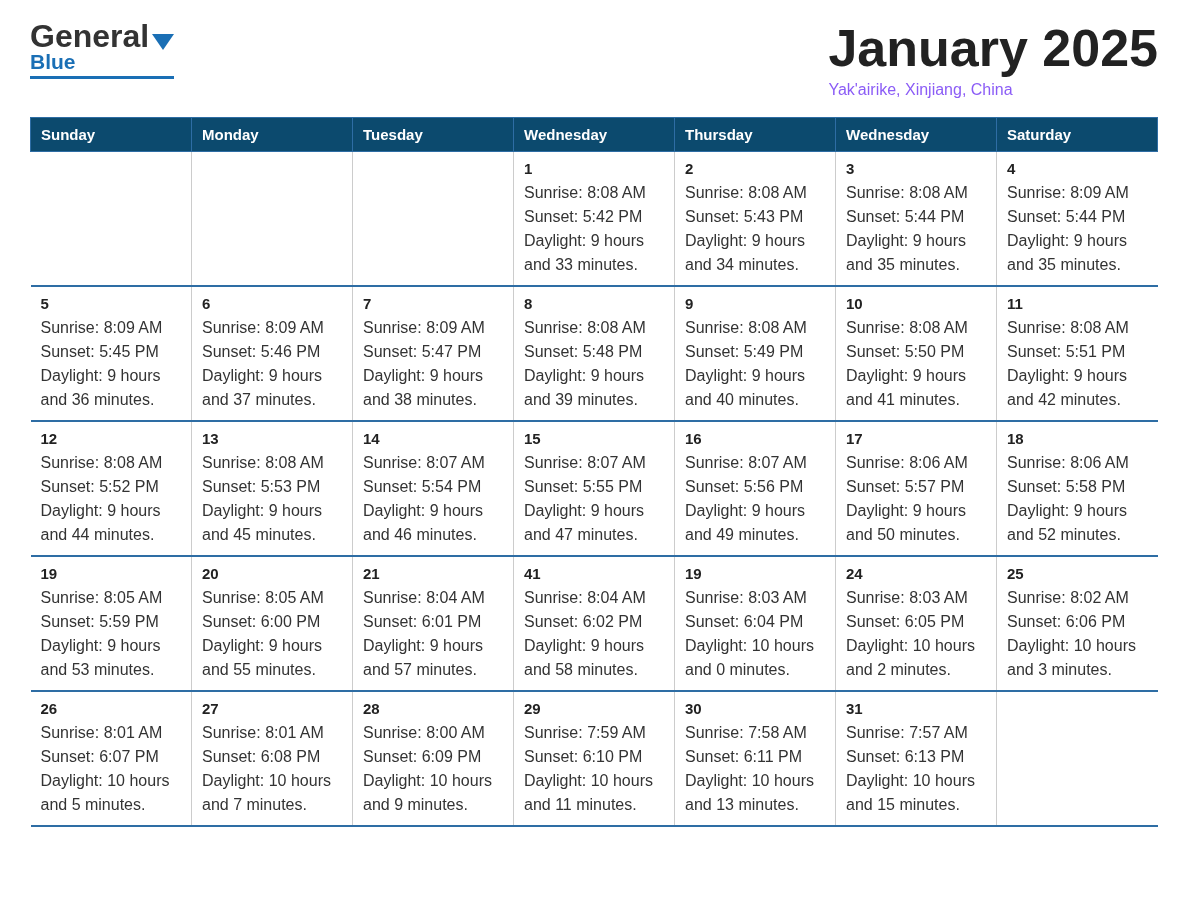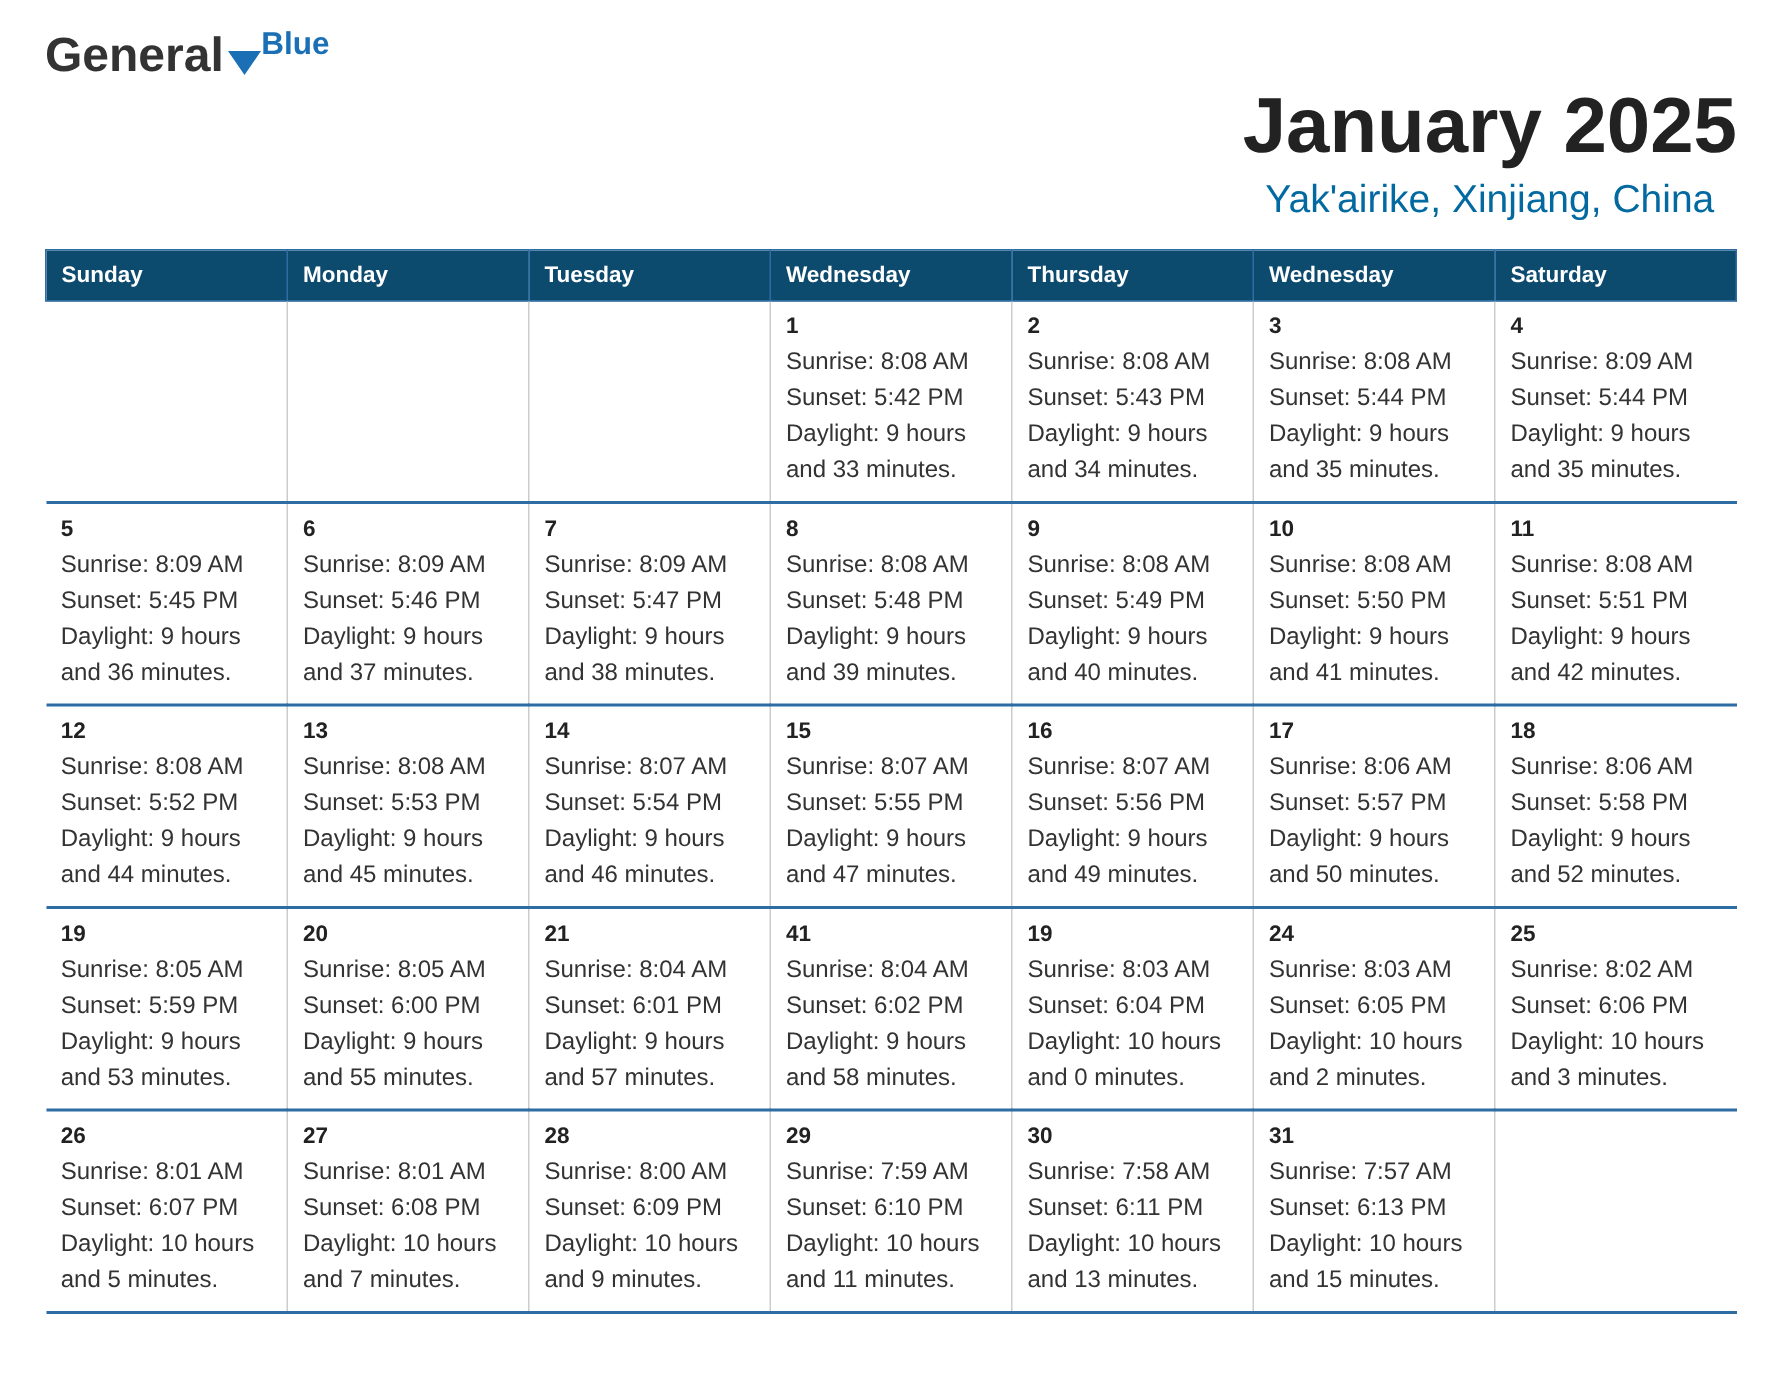--- a/index.html
+++ b/index.html
@@ -11,36 +11,35 @@
       padding: 20px 30px;
     }
     .header {
       display: flex;
       justify-content: space-between;
       align-items: flex-start;
       margin-bottom: 18px;
     }
     .logo {
       display: flex;
-      flex-direction: row;
+      flex-direction: column;
       align-items: flex-start;
     }
     .title-block {
-      text-align: center;
-      margin-top: 36px;
+      text-align: left;
     }
     .title-block h1 {
       font-size: 52px;
       font-weight: bold;
       color: #222;
       line-height: 1.1;
     }
     .title-block .subtitle {
-      font-size: 26px;
-      color: #0369a1;
+      font-size: 16px;
+      color: #8b5cf6;
       margin-top: 4px;
     }
     table {
       width: 100%;
       border-collapse: collapse;
       table-layout: fixed;
     }
     thead tr th {
       background: #0c4a6e;
       color: #fff;

